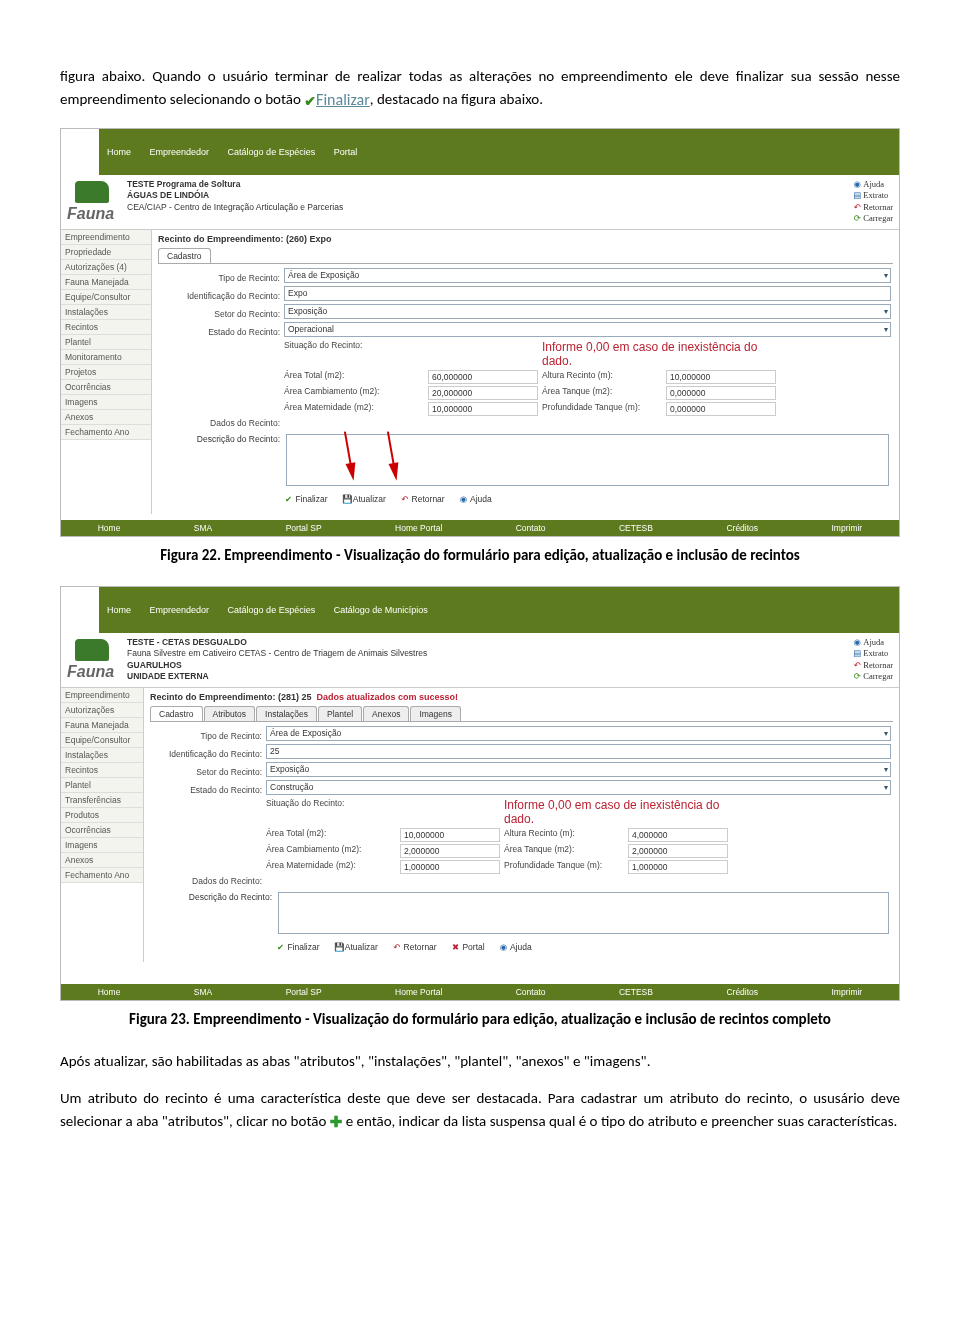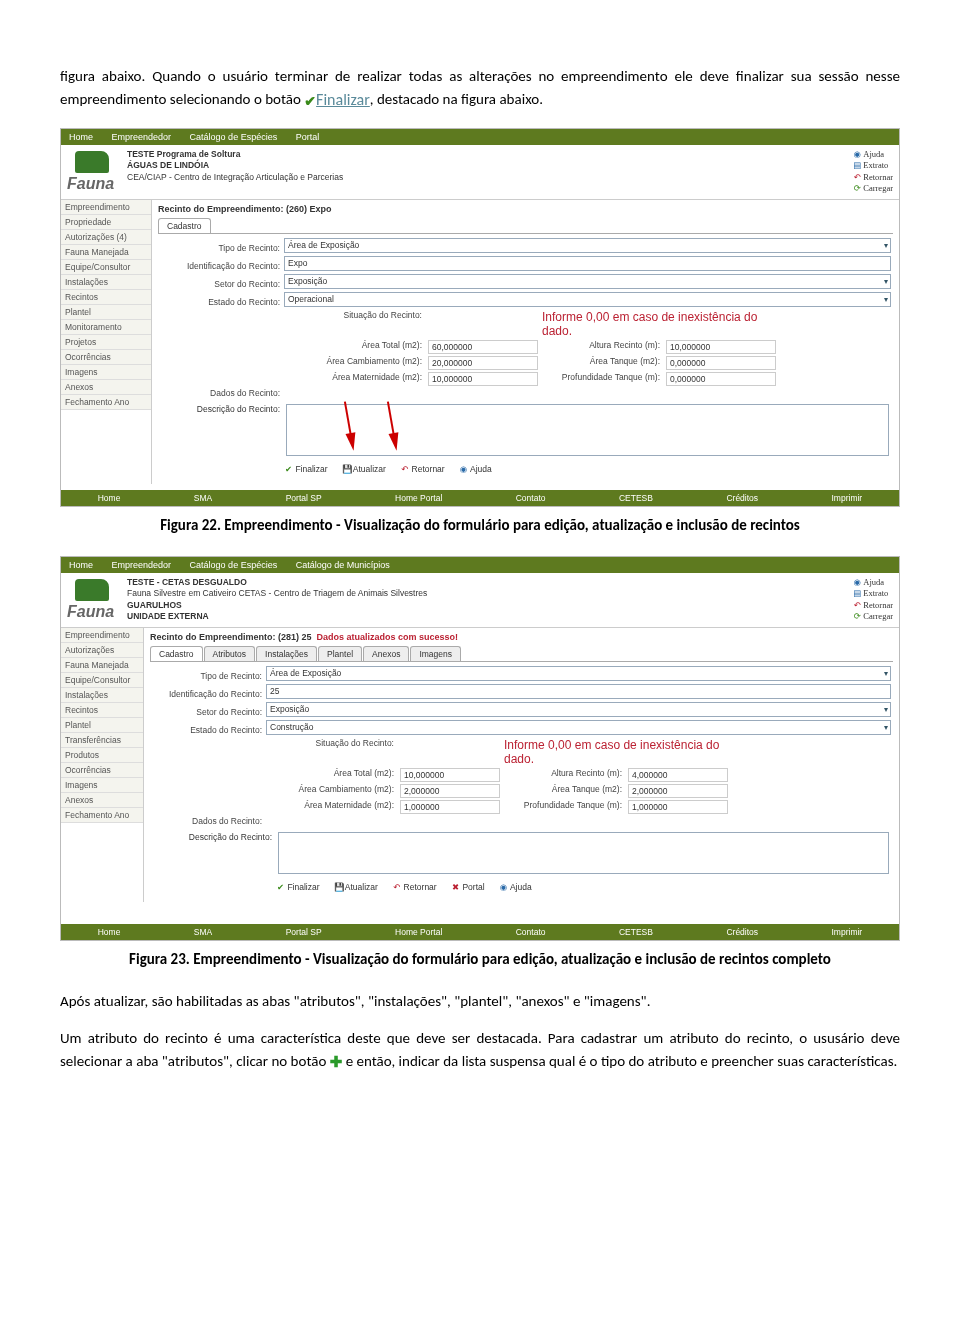--- a/index.html
+++ b/index.html
@@ -45,22 +45,23 @@
     border: 1px solid #bbb;
     margin: 16px 0 4px 0;
     font-size: 9px;
     font-family: Arial, sans-serif;
     color: #333;
     background: #fff;
   }
   .topbar {
     background: #5e7a1f;
     color: #fff;
-    padding: 3px 8px;
+    padding: 18px 8px;
     font-size: 9px;
+    margin-left: 38px;
   }
   .topbar span { margin-right: 16px; }
   .header-row {
     display: flex;
     padding: 4px 6px;
     border-bottom: 1px solid #ccc;
   }
   .logo-box {
     width: 54px;
     height: 44px;
@@ -152,21 +153,21 @@
     font-size:8px;
     color:#356;
   }
   .subgrid {
     display:grid;
     grid-template-columns: 140px 110px 120px 110px;
     gap:2px 4px;
     font-size:8.5px;
     margin-left:124px;
   }
-  .subgrid .sl { text-align:right; padding-right:2px; color:#444;}
+  .subgrid .sl { padding-right:2px; color:#444;}
   .subgrid .sv { border:1px solid #ccc; padding:0 3px; height:12px; line-height:12px;}
   .warn { color:#b23; font-size:12px; }
   .desc {
     margin-top:6px;
     margin-left:0;
   }
   .desc-label { font-size:8.5px; text-align:right; width:120px; display:inline-block; vertical-align:top; padding-right:4px;}
   .desc-box {
     display:inline-block;
     border:1px solid #9ab;

